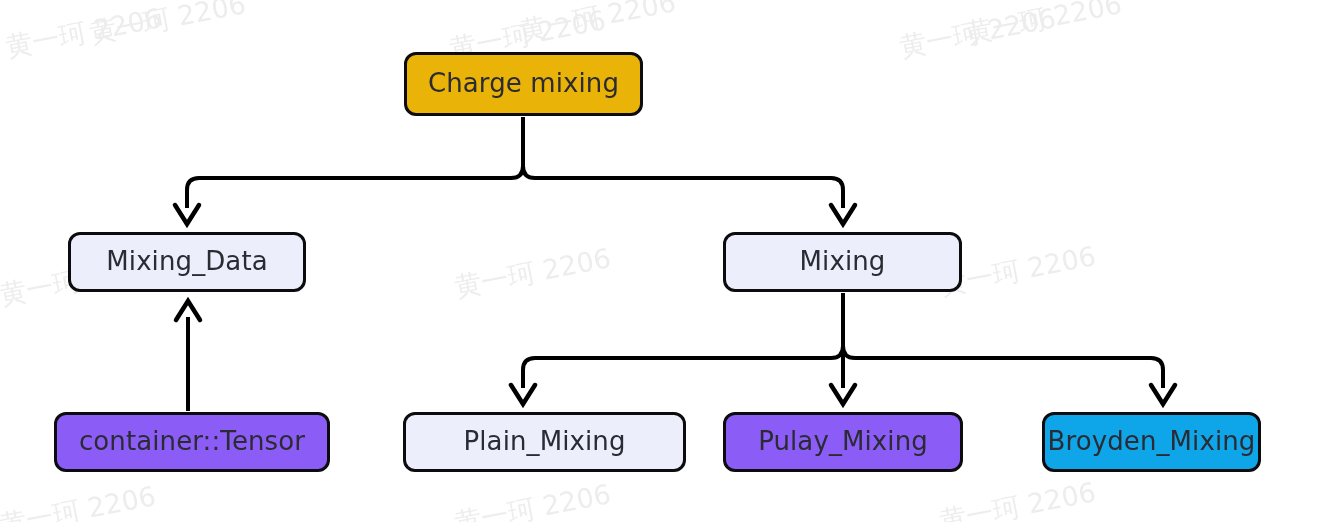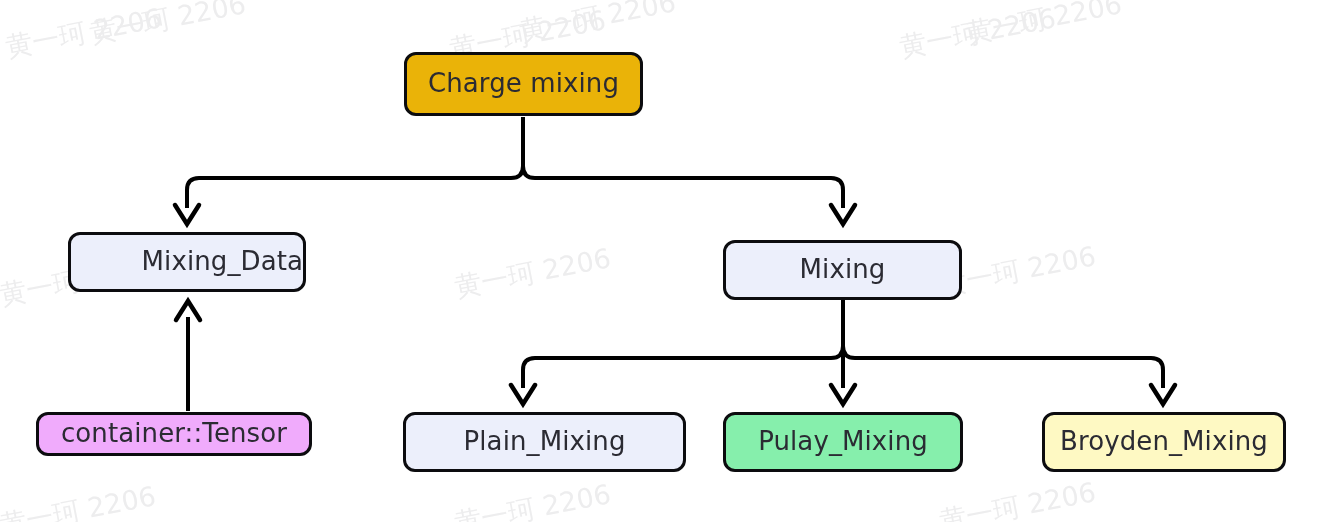--- a/index.html
+++ b/index.html
@@ -152,32 +152,32 @@
     <g>
       <path class="edge-path" d="M 188 411 L 188 317"></path>
       <path class="arrow-head" d="M 176 320 L 188 301 L 200 320"></path>
     </g>
   </svg>
 
   <div id="nodes">
       <div class="node" style="left: 404px; top: 52px; width: 239px; height: 64px; background: #eab308; border-color: rgb(12, 12, 15);">
         <span class="node-label">Charge mixing</span>
       </div>
-      <div class="node" style="left: 68px; top: 232px; width: 238px; height: 60px; background: rgb(236, 239, 251); border-color: rgb(12, 12, 15); justify-content: flex-end;">
+      <div class="node" style="left: 68px; top: 232px; width: 238px; height: 60px; background: rgb(236, 239, 251); border-color: rgb(12, 12, 15);">
         <span class="node-label">Mixing_Data</span>
       </div>
-      <div class="node" style="left: 723px; top: 240px; width: 239px; height: 60px; background: rgb(236, 239, 251); border-color: rgb(12, 12, 15);">
+      <div class="node" style="left: 723px; top: 232px; width: 239px; height: 60px; background: rgb(236, 239, 251); border-color: rgb(12, 12, 15);">
         <span class="node-label">Mixing</span>
       </div>
-      <div class="node" style="left: 36px; top: 412px; width: 276px; height: 44px; background: #f0abfc; border-color: rgb(12, 12, 15);">
+      <div class="node" style="left: 54px; top: 412px; width: 276px; height: 60px; background: #8b5cf6; border-color: rgb(12, 12, 15);">
         <span class="node-label">container::Tensor</span>
       </div>
       <div class="node" style="left: 403px; top: 412px; width: 283px; height: 60px; background: rgb(236, 239, 251); border-color: rgb(12, 12, 15);">
         <span class="node-label">Plain_Mixing</span>
       </div>
-      <div class="node" style="left: 723px; top: 412px; width: 240px; height: 60px; background: #86efac; border-color: rgb(12, 12, 15);">
+      <div class="node" style="left: 723px; top: 412px; width: 240px; height: 60px; background: #8b5cf6; border-color: rgb(12, 12, 15);">
         <span class="node-label">Pulay_Mixing</span>
       </div>
-      <div class="node" style="left: 1042px; top: 412px; width: 244px; height: 60px; background: #fef9c3; border-color: rgb(12, 12, 15);">
+      <div class="node" style="left: 1042px; top: 412px; width: 219px; height: 60px; background: #0ea5e9; border-color: rgb(12, 12, 15);">
         <span class="node-label">Broyden_Mixing</span>
       </div>
     </div>
 </div>
 
 </body></html>

